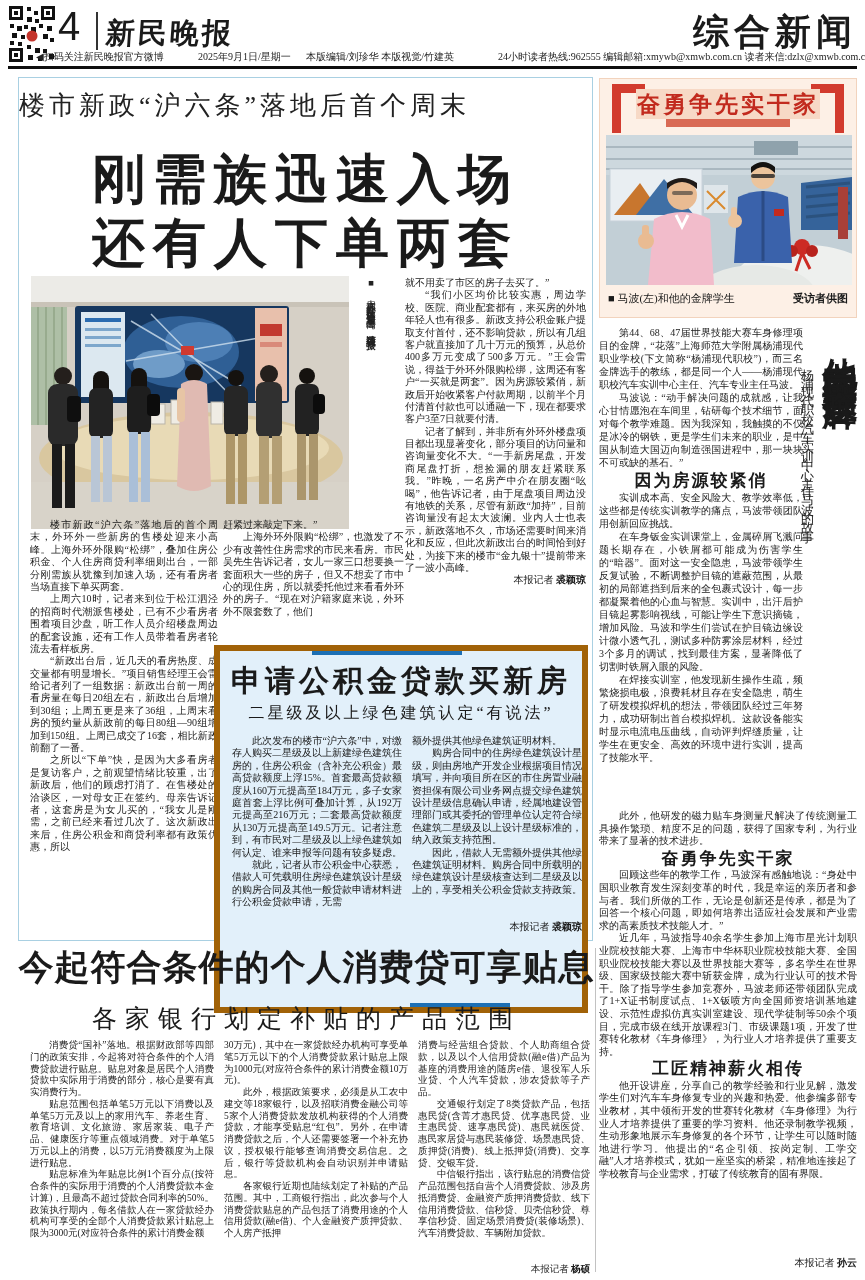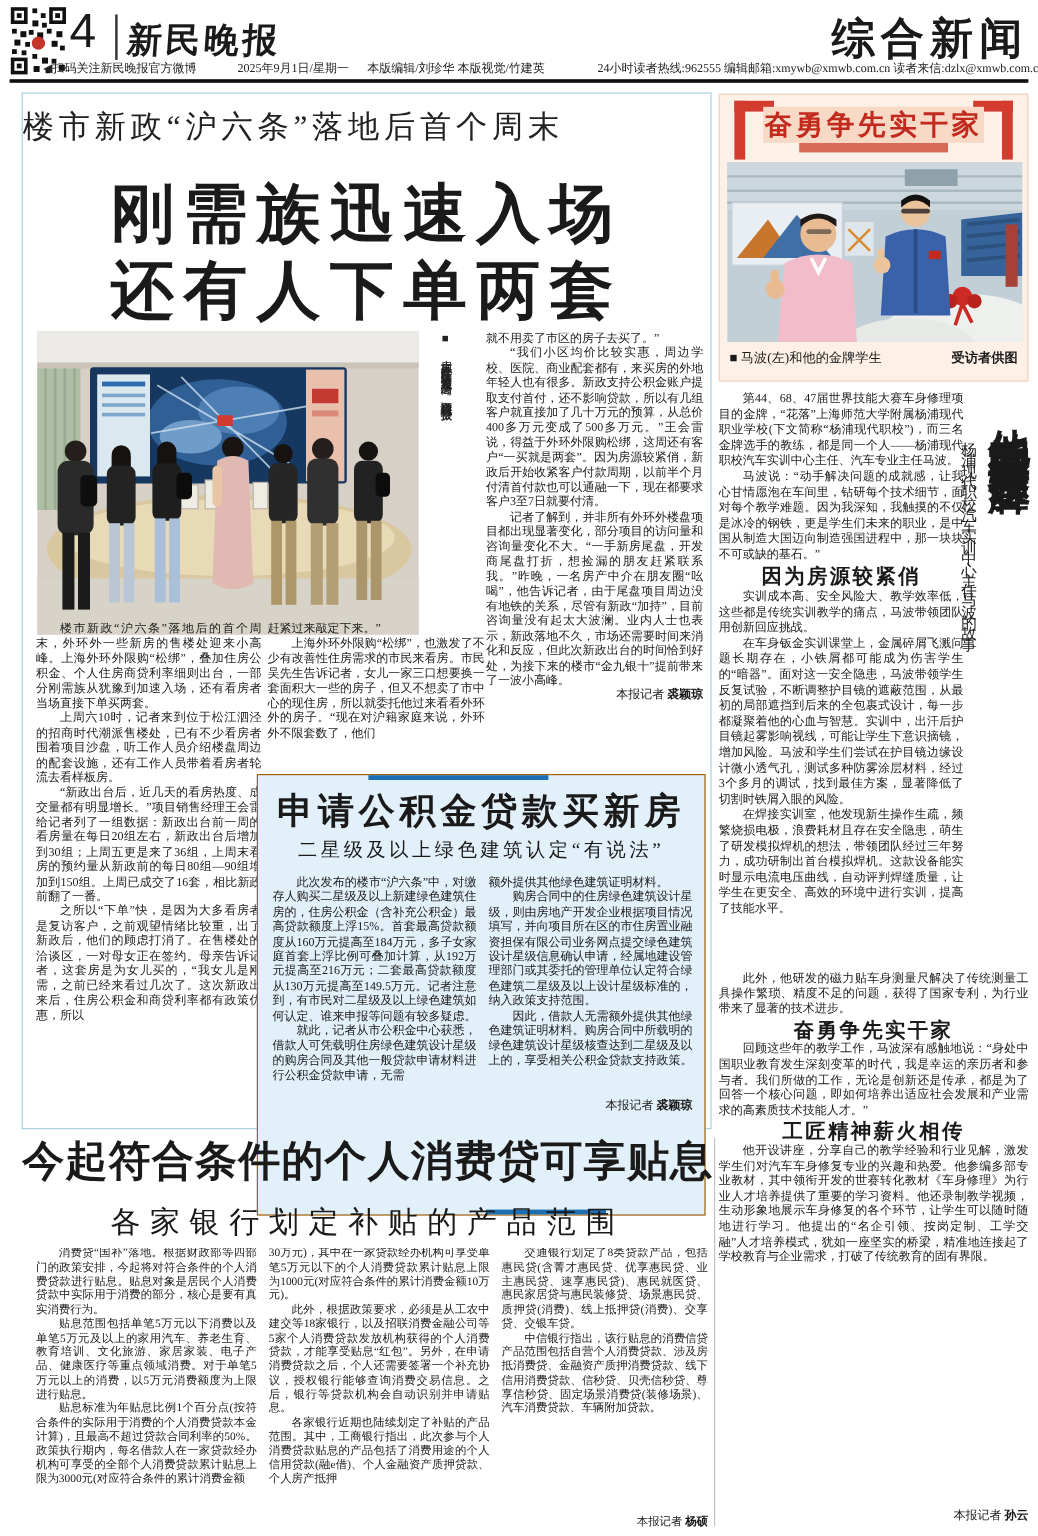--- a/index.html
+++ b/index.html
@@ -20,21 +20,21 @@
   .hl{left:0;width:100%;text-align:center;font-size:53px;font-weight:900;letter-spacing:8px;line-height:1.1;margin-top:30px;}
   .hl1{top:42px;} .hl2{top:106px;}
   .bt{font-size:10px;line-height:1.24;text-align:justify;overflow:hidden;}
   .bt p{margin:0;text-indent:2em;}
   .bt p.ni{text-indent:0;}
   .byline{text-align:right;font-weight:700;}
   .vtext{writing-mode:vertical-rl;}
   .vcap{left:334px;top:200px;height:252px;width:24px;font-size:9.5px;letter-spacing:1px;color:#222;}
   .vcap .credit{font-weight:700;margin-top:10px;}
   
-  .gbox{left:195px;top:567px;width:374px;height:368px;background:#e2f0fa;border:1px solid #a16207;box-sizing:border-box;}
+  .gbox{left:195px;top:567px;width:374px;height:368px;background:#e2f0fa;border:6px solid #a16207;box-sizing:border-box;}
   .gbar{position:absolute;height:4px;background:#1c6fb4;}
   .gbox-title{position:absolute;top:10px;left:0;width:100%;text-align:center;font-size:30px;font-weight:900;letter-spacing:4px;}
   .gbox-sub{position:absolute;top:52px;left:0;width:100%;text-align:center;font-size:16px;letter-spacing:3px;}
   
   .c-headline{left:18px;top:944px;width:577px;text-align:center;font-size:35px;font-weight:900;letter-spacing:1px;}
   .c-sub{left:18px;top:1002px;width:577px;text-align:center;font-size:25px;letter-spacing:8px;}
   .vsep{left:595px;top:948px;width:1px;height:324px;background:#c2c2c2;}
   
   .panel{left:599px;top:78px;width:258px;height:240px;background:#fdf0e6;border:1px solid #f2d3bd;box-sizing:border-box;}
   .banner{position:absolute;top:5px;left:10px;right:10px;height:46px;}
@@ -231,20 +231,21 @@
     <p>消费贷“国补”落地。根据财政部等四部门的政策安排，今起将对符合条件的个人消费贷款进行贴息。贴息对象是居民个人消费贷款中实际用于消费的部分，核心是要有真实消费行为。</p>
     <p>贴息范围包括单笔5万元以下消费以及单笔5万元及以上的家用汽车、养老生育、教育培训、文化旅游、家居家装、电子产品、健康医疗等重点领域消费。对于单笔5万元以上的消费，以5万元消费额度为上限进行贴息。</p>
     <p>贴息标准为年贴息比例1个百分点(按符合条件的实际用于消费的个人消费贷款本金计算)，且最高不超过贷款合同利率的50%。政策执行期内，每名借款人在一家贷款经办机构可享受的全部个人消费贷款累计贴息上限为3000元(对应符合条件的累计消费金额</p>
   </div>
   <div class="abs bt" style="left:224px;top:1040px;width:184px;height:236px;font-size:9.5px;">
     <p class="ni">30万元)，其中在一家贷款经办机构可享受单笔5万元以下的个人消费贷款累计贴息上限为1000元(对应符合条件的累计消费金额10万元)。</p>
     <p>此外，根据政策要求，必须是从工农中建交等18家银行，以及招联消费金融公司等5家个人消费贷款发放机构获得的个人消费贷款，才能享受贴息“红包”。另外，在申请消费贷款之后，个人还需要签署一个补充协议，授权银行能够查询消费交易信息。之后，银行等贷款机构会自动识别并申请贴息。</p>
     <p>各家银行近期也陆续划定了补贴的产品范围。其中，工商银行指出，此次参与个人消费贷款贴息的产品包括了消费用途的个人信用贷款(融e借)、个人金融资产质押贷款、个人房产抵押</p>
   </div>
   <div class="abs bt" style="left:418px;top:1040px;width:172px;height:236px;font-size:9.5px;">
+    <p class="ni">消费与经营组合贷款、个人助商组合贷款，以及以个人信用贷款(融e借)产品为基座的消费用途的随房e借、退役军人乐业贷、个人汽车贷款，涉农贷款等子产品。</p>
     <p>交通银行划定了8类贷款产品，包括惠民贷(含菁才惠民贷、优享惠民贷、业主惠民贷、速享惠民贷)、惠民就医贷、惠民家居贷与惠民装修贷、场景惠民贷、质押贷(消费)、线上抵押贷(消费)、交享贷、交银车贷。</p>
     <p>中信银行指出，该行贴息的消费信贷产品范围包括自营个人消费贷款、涉及房抵消费贷、金融资产质押消费贷款、线下信用消费贷款、信秒贷、贝壳信秒贷、尊享信秒贷、固定场景消费贷(装修场景)、汽车消费贷款、车辆附加贷款。</p>
     <div class="c3-byline">
       <span style="font-weight:400;">本报记者</span>
       <b>杨硕</b>
     </div>
   </div>
   <div class="abs vsep"></div>
 
   <div class="abs panel">
@@ -313,20 +314,21 @@
     <p>在焊接实训室，他发现新生操作生疏，频繁烧损电极，浪费耗材且存在安全隐患，萌生了研发模拟焊机的想法，带领团队经过三年努力，成功研制出首台模拟焊机。这款设备能实时显示电流电压曲线，自动评判焊缝质量，让学生在更安全、高效的环境中进行实训，提高了技能水平。</p>
   </div>
 
   <div class="abs vtext vsub">杨浦现代职校汽车实训中心主任马波的故事</div>
   <div class="abs vtext vhead sans">他的学生勇夺三届世技赛金牌</div>
 
   <div class="abs rb" style="left:599px;top:810px;width:258px;height:446px;line-height:12.6px;">
     <p>此外，他研发的磁力贴车身测量尺解决了传统测量工具操作繁琐、精度不足的问题，获得了国家专利，为行业带来了显著的技术进步。</p>
     <h3>奋勇争先实干家</h3>
     <p>回顾这些年的教学工作，马波深有感触地说：“身处中国职业教育发生深刻变革的时代，我是幸运的亲历者和参与者。我们所做的工作，无论是创新还是传承，都是为了回答一个核心问题，即如何培养出适应社会发展和产业需求的高素质技术技能人才。”</p>
+    <p>近几年，马波指导40余名学生参加上海市星光计划职业院校技能大赛、上海市中华杯职业院校技能大赛、全国职业院校技能大赛以及世界技能大赛等，多名学生在世界级、国家级技能大赛中斩获金牌，成为行业认可的技术骨干。除了指导学生参加竞赛外，马波老师还带领团队完成了1+X证书制度试点、1+X钣喷方向全国师资培训基地建设、示范性虚拟仿真实训室建设、现代学徒制等50余个项目，完成市级在线开放课程3门、市级课题1项，开发了世赛转化教材《车身修理》，为行业人才培养提供了重要支持。</p>
     <h3>工匠精神薪火相传</h3>
     <p>他开设讲座，分享自己的教学经验和行业见解，激发学生们对汽车车身修复专业的兴趣和热爱。他参编多部专业教材，其中领衔开发的世赛转化教材《车身修理》为行业人才培养提供了重要的学习资料。他还录制教学视频，生动形象地展示车身修复的各个环节，让学生可以随时随地进行学习。他提出的“名企引领、按岗定制、工学交融”人才培养模式，犹如一座坚实的桥梁，精准地连接起了学校教育与企业需求，打破了传统教育的固有界限。</p>
   </div>
   <div class="abs mabo-byline">
     <span style="font-weight:400;">本报记者</span>
     <b>孙云</b>
   </div>
 
 </div>
 

